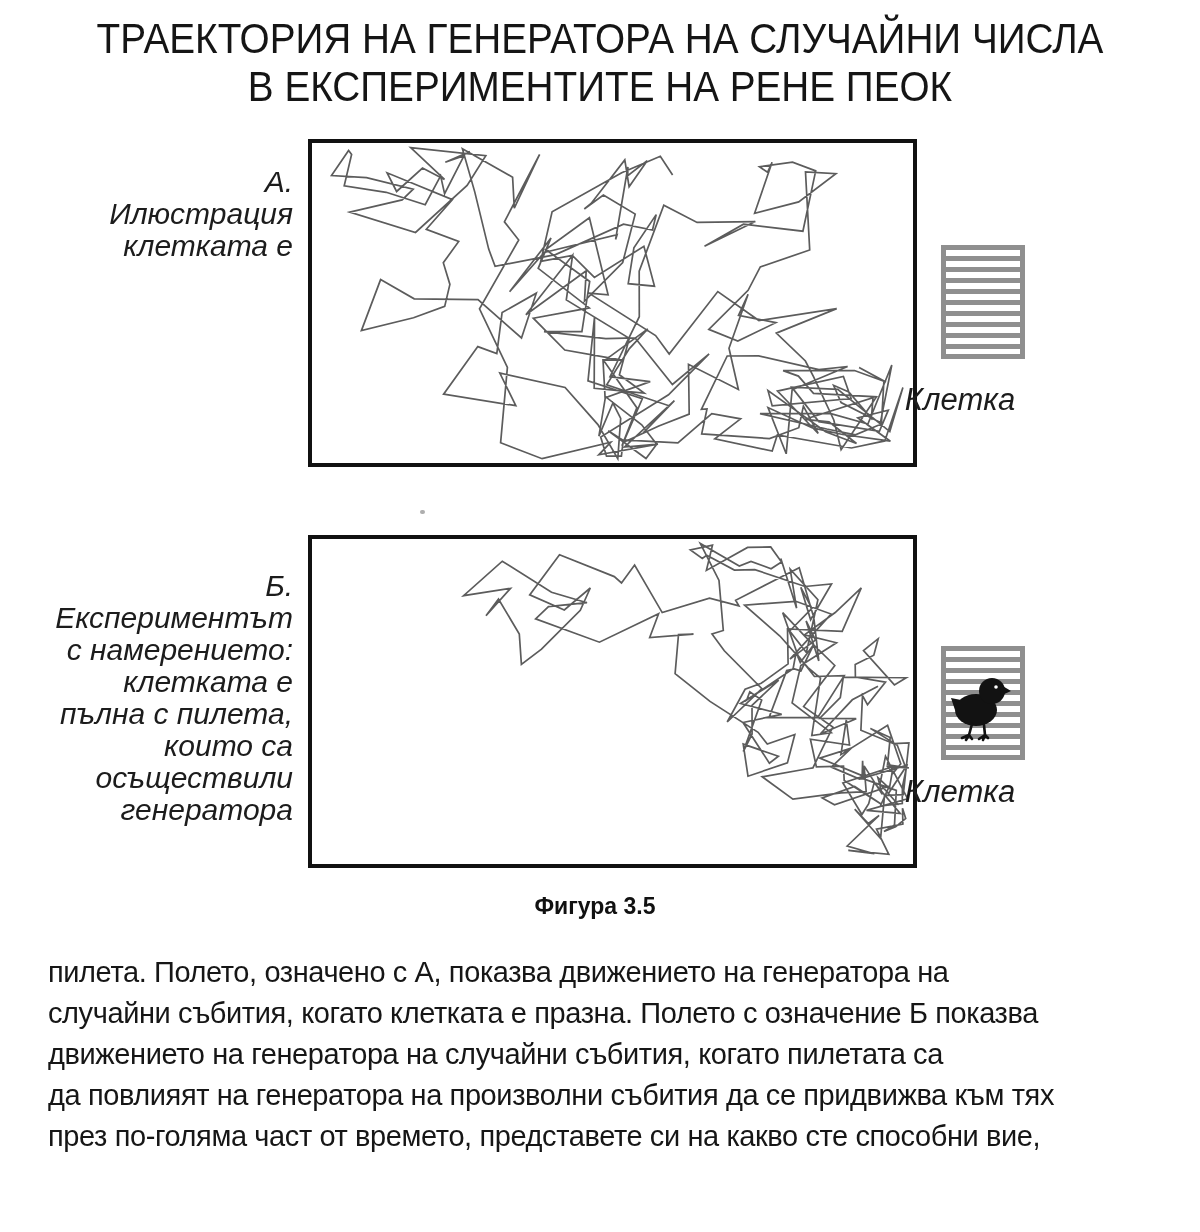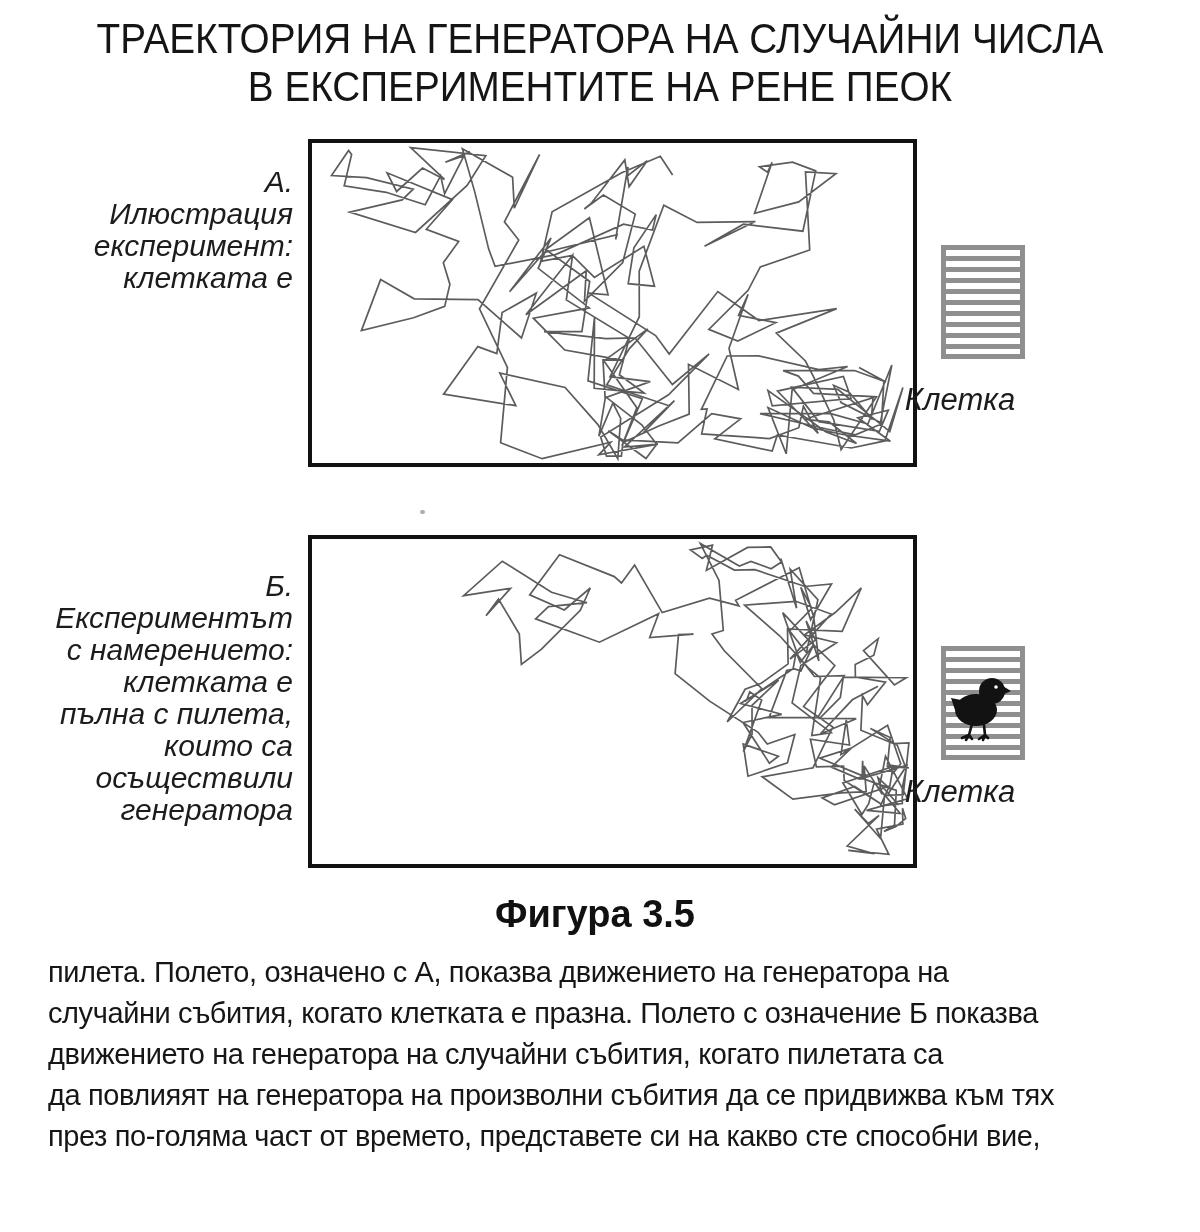--- a/index.html
+++ b/index.html
@@ -34,40 +34,39 @@
   #cage-b{top:646px;}
   .cage-label{
     position:absolute;width:160px;text-align:center;left:880px;
     font-style:italic;font-size:31px;color:#1c1c1c;
   }
   #cage-label-a{top:382px;}
   #cage-label-b{top:774px;}
   #chick{position:absolute;left:949px;top:672px;width:62px;height:70px;}
   .caption{
     position:absolute;top:893px;left:0;width:1190px;text-align:center;
-    font-weight:bold;font-size:38px;color:#111;
+    font-weight:bold;font-size:23px;color:#111;
   }
   .description{
     position:absolute;left:48px;top:952px;width:1120px;
     font-size:29px;line-height:41px;letter-spacing:-0.4px;color:#161616;
   }
   .speck{position:absolute;left:420px;top:510px;width:5px;height:4px;background:#aeaeae;border-radius:2px;}
 </style>
 </head>
 <body>
 
 <div class="title">
   <div>ТРАЕКТОРИЯ НА ГЕНЕРАТОРА НА СЛУЧАЙНИ ЧИСЛА</div>
   <div>В ЕКСПЕРИМЕНТИТЕ НА РЕНЕ ПЕОК</div>
 </div>
 
 <div class="side-label" id="label-a">
   <div>А.</div>
   <div>Илюстрация</div>
-  <div>експеримент:</div>
   <div>клетката е</div>
 </div>
 
 <div class="panel" id="panel-a">
   <svg id="walk-a" viewBox="0 0 601 320">
     <polyline id="poly-a" fill="none" stroke-width="1.7" stroke-linejoin="miter" points="360.6,32.0 348.3,13.2 309.7,29.8 240.1,68.7 228.7,118.4 260.3,112.4 282.4,134.4 331.9,103.3 342.5,143.2 316.2,140.7 321.9,104.8 344.2,71.6 340.5,87.0 311.5,81.1 243.5,111.6 183.1,123.4 176.7,106.1 162.8,49.1 150.4,5.7 200.6,34.2 202.3,65.1 227.6,11.5 192.4,78.8 206.7,97.0 167.5,165.8 195.4,224.4 188.6,299.8 230.1,315.7 298.8,299.2 286.8,311.8 346.0,301.2 312.6,304.0 362.4,257.6 331.3,289.8 357.1,262.8 294.7,241.8 317.4,205.6 335.8,185.9 292.0,217.9 324.8,264.7 309.9,302.8 330.3,255.8 276.0,237.8 282.5,174.3 282.2,245.3 332.2,250.0 307.4,231.8 317.3,195.3 254.3,156.9 260.6,112.3 213.9,171.7 274.2,127.7 272.5,158.1 310.7,119.5 323.2,71.1 291.4,52.0 272.3,66.0 279.1,60.4 312.8,16.9 317.1,43.8 335.2,17.7 315.7,32.7 315.9,24.0 303.6,96.4 305.1,91.7 232.3,109.4 197.6,148.7 239.0,94.9 226.2,125.3 277.3,164.9 221.3,175.2 252.8,207.0 294.3,214.4 310.4,217.2 291.0,216.8 293.1,254.9 338.2,238.6 298.0,233.7 327.3,173.7 327.2,128.2 351.8,62.2 385.1,79.4 443.3,78.6 392.5,103.2 431.5,81.2 490.9,88.2 503.7,27.9 480.5,19.2 447.5,23.7 455.5,29.3 460.1,19.3 442.6,70.2 486.7,58.9 523.9,30.7 493.5,29.0 497.7,107.0 448.3,123.9 436.1,147.3 396.8,186.4 425.8,198.0 463.8,179.7 426.5,172.3 436.1,151.3 417.0,205.2 426.4,246.5 376.5,221.3 377.2,271.1 346.8,283.0 311.0,299.6 309.4,313.1 294.5,313.2 288.7,294.1 356.5,251.8 397.1,210.9 360.4,241.5 323.0,194.8 293.8,195.6 232.0,188.6 269.9,188.7 277.7,138.5 233.7,106.5 277.4,74.7 296.1,151.8 276.8,150.1 343.6,192.6 357.2,211.1 405.8,148.6 446.9,177.5 524.7,165.6 464.3,190.1 493.4,218.0 501.5,233.7 521.8,277.0 529.1,306.7 564.5,253.8 501.5,250.3 486.4,233.1 471.1,227.6 542.5,227.5 574.0,239.0 547.1,224.5 571.9,238.0 569.4,281.0 543.4,291.9 514.8,286.0 448.0,270.6 518.0,270.4 555.9,281.0 579.8,222.0 568.4,279.6 529.1,259.6 521.6,242.3 536.8,248.9 559.4,275.4 561.0,254.6 492.9,276.3 517.0,278.9 544.5,300.5 513.6,288.7 456.0,247.6 460.2,262.9 539.1,255.5 531.4,233.4 465.5,248.1 506.2,290.5 491.4,263.1 486.8,284.7 457.5,295.6 389.7,290.9 395.0,265.9 389.4,266.3 415.2,213.0 446.7,212.9 506.9,226.6 535.6,223.5 480.1,246.8 474.2,310.8 456.0,264.6 500.5,284.9 530.6,291.5 578.4,298.2 545.8,274.8 576.3,267.2 567.4,288.3 506.8,278.6 479.7,244.1 525.8,246.4 577.8,288.6 590.9,244.4 572.8,297.9 539.4,305.0 465.3,291.9 460.2,308.0 402.8,295.9 428.6,275.8 399.8,270.6 365.9,299.8 310.6,296.9 296.2,287.8 334.0,315.5 344.7,301.3 329.7,281.8 293.5,253.7 286.9,293.2 300.9,260.0 308.7,275.4 305.8,315.6 285.9,281.6 253.1,244.5 187.8,230.0 203.8,262.7 131.6,251.2 165.8,203.6 184.8,210.5 190.1,169.6 224.3,150.2 209.5,194.9 166.0,156.6 102.2,155.8 68.6,136.6 49.4,187.6 101.5,174.8 132.7,163.4 137.9,141.4 131.3,119.7 146.7,98.5 114.3,86.3 140.4,56.6 75.1,29.8 84.6,48.5 110.5,25.0 132.5,36.4 98.7,4.7 173.8,12.6 155.1,42.5 103.5,89.5 37.7,69.1 90.1,56.9 101.2,46.1 54.5,34.7 19.5,32.6 36.6,7.5 39.6,11.4 32.2,42.9 74.2,49.3 113.2,61.7 128.6,32.9 132.6,50.7 152.1,12.6 133.3,19.3 158.0,8.6" stroke="#5c5c5c"></polyline>
   </svg>
 </div>
 
 <div class="cage" id="cage-a"></div>

